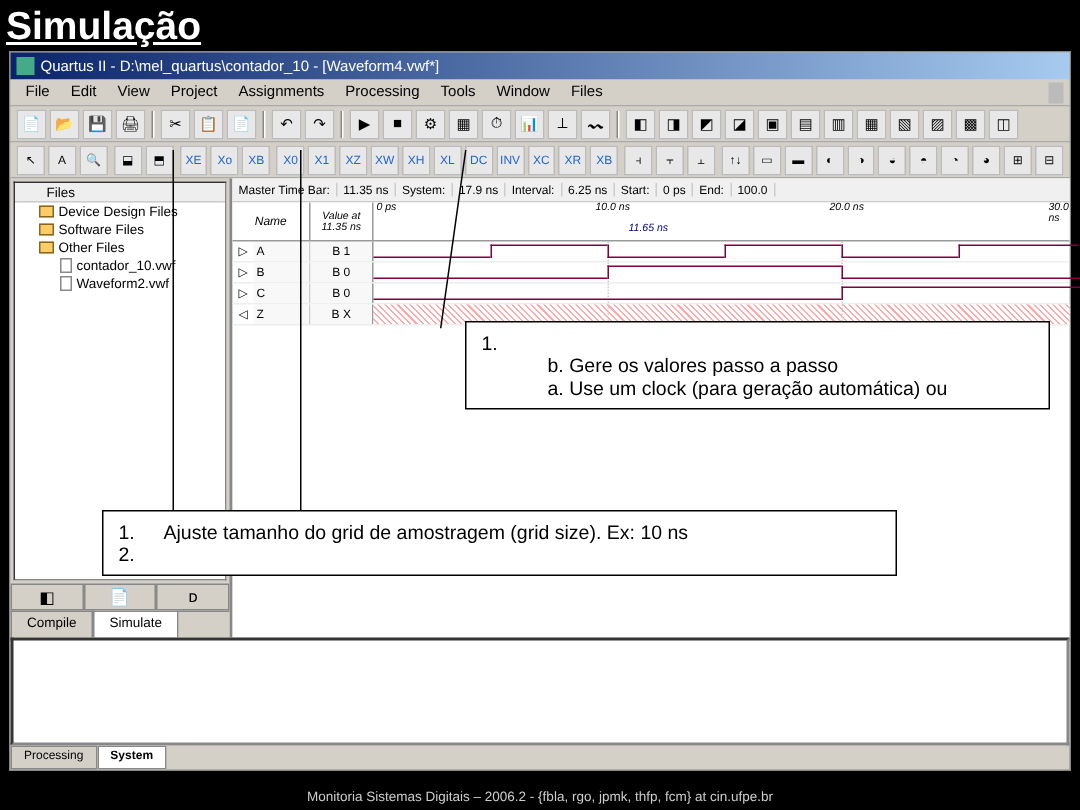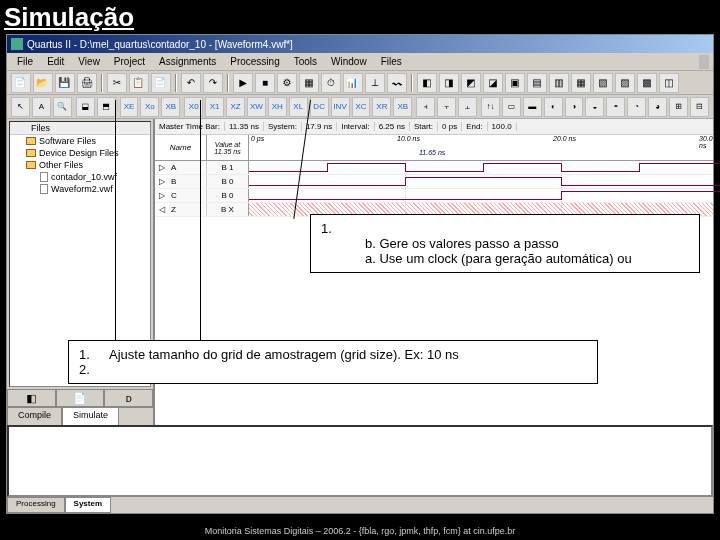--- a/index.html
+++ b/index.html
@@ -180,25 +180,25 @@
     <div class="btn">⊞</div>
     <div class="btn">⊟</div>
   </div>
 
   <div class="main-area">
     <div class="sidebar">
       <div class="files-panel">
         <div class="files-header">Files</div>
         <div class="tree-item">
             <div class="folder-icon"></div>
-            <span>Software Files</span>
+            <span>Device Design Files</span>
           </div>
         <div class="tree-item">
             <div class="folder-icon"></div>
-            <span>Device Design Files</span>
+            <span>Software Files</span>
           </div>
         <div class="tree-item">
             <div class="folder-icon"></div>
             <span>Other Files</span>
           </div>
         <div class="tree-item child">
             <div class="file-icon"></div>
             <span>contador_10.vwf</span>
           </div>
         <div class="tree-item child">

